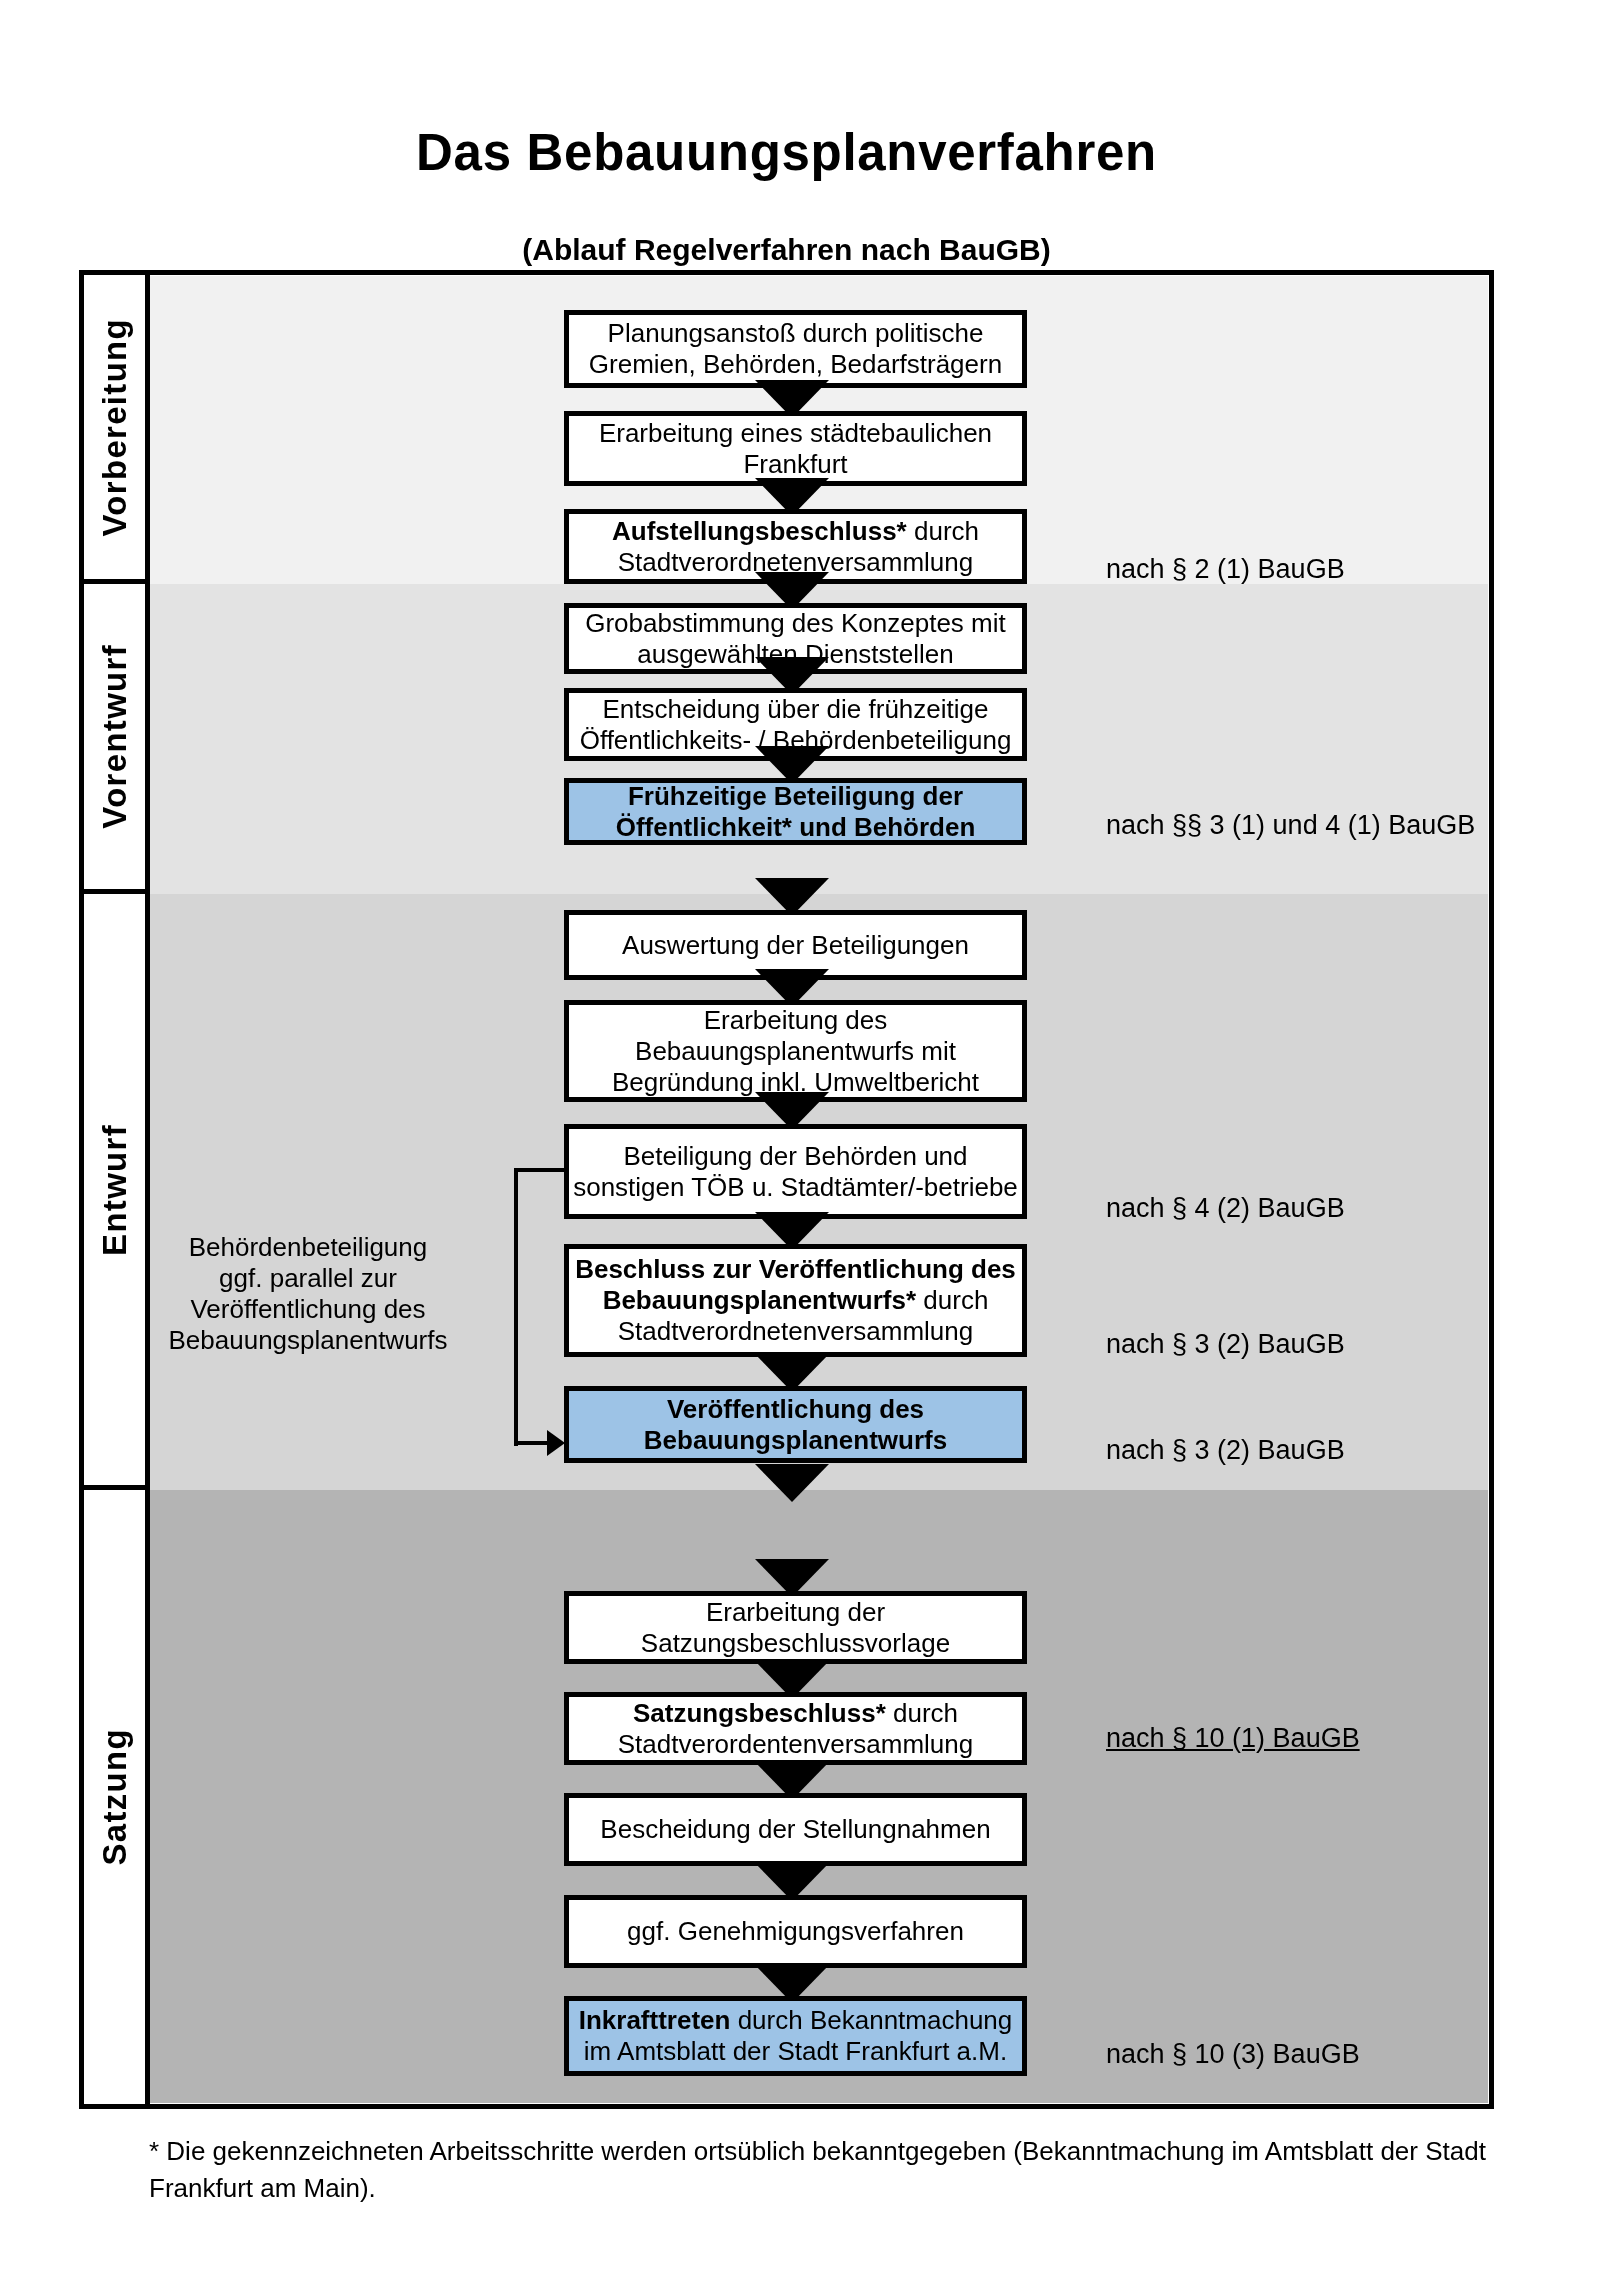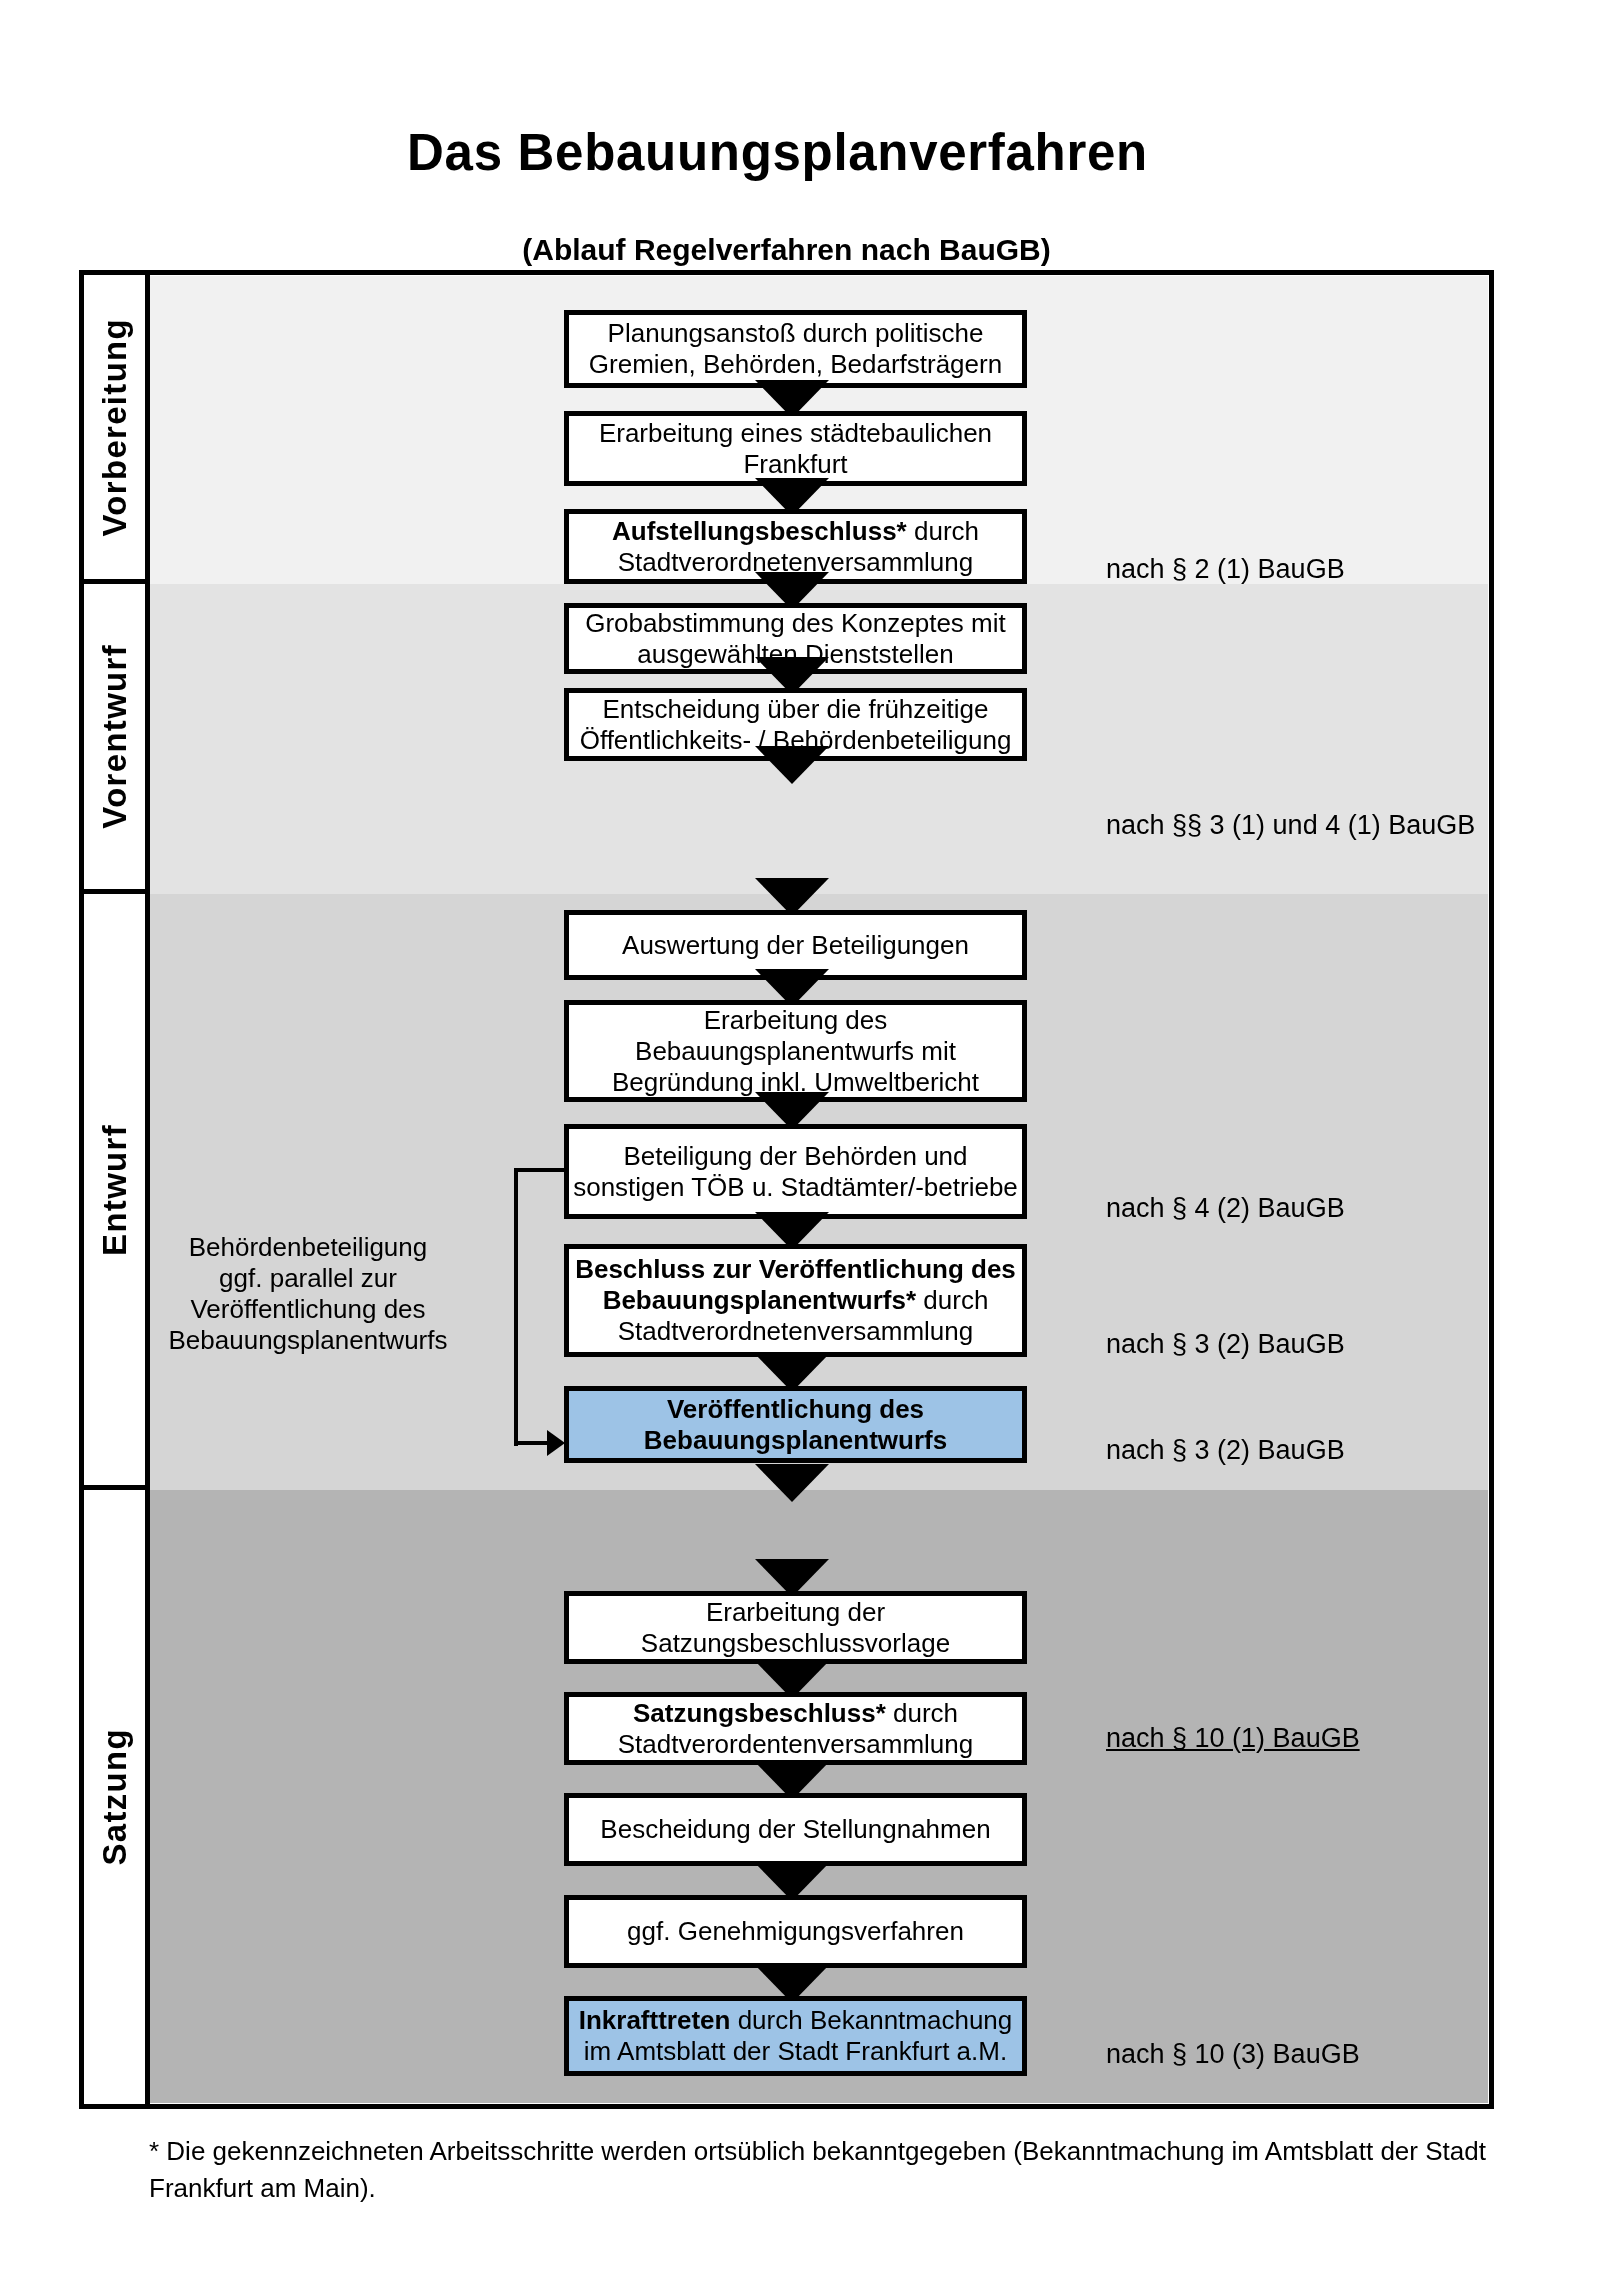--- a/index.html
+++ b/index.html
@@ -2,21 +2,21 @@
 <html style="font-size:10.5px"><head>
 <meta charset="utf-8">
 <style>
   html,body { margin:0; padding:0; background:#fff; }
   #page {
     position:relative; width:1623px; height:2295px;
     background:#ffffff; overflow:hidden;
     font-family:"Liberation Sans", sans-serif; color:#000;
   }
   .title {
-    position:absolute; left:70px; width:1415px; top:123px;
+    position:absolute; left:79px; width:1415px; top:123px;
     text-align:center; font-size:51px; font-weight:bold; letter-spacing:0.7px;
   }
   .subtitle {
     position:absolute; left:79px; width:1415px; top:233px;
     text-align:center; font-size:30px; font-weight:bold;
   }
   
   .sec { position:absolute; left:149px; width:1339px; }
   #sec-vorbereitung { top:276px;  height:308px; background:#f1f1f1; }
   #sec-vorentwurf   { top:584px;  height:310px; background:#e3e3e3; }
@@ -131,20 +131,24 @@
     <div class="line"><b></b><span>ausgewählten Dienststellen</span></div>
   </div>
   <div class="arrow" style="top:657px;"></div>
 
   <div class="fbox" style="top:688px;height:73px;">
     <div class="line"><b></b><span>Entscheidung über die frühzeitige</span></div>
     <div class="line"><b></b><span>Öffentlichkeits- / Behördenbeteiligung</span></div>
   </div>
   <div class="arrow" style="top:746px;"></div>
 
+  <div class="fbox hl" style="top:778px;height:67px;">
+    <div class="line"><b>Frühzeitige Beteiligung der</b><span></span></div>
+    <div class="line"><b>Öffentlichkeit* und Behörden</b><span></span></div>
+  </div>
   <div class="arrow" style="top:878px;"></div>
 
   <div class="fbox" style="top:910px;height:70px;">
     <div class="line"><b></b><span>Auswertung der Beteiligungen</span></div>
   </div>
   <div class="arrow" style="top:969px;"></div>
 
   <div class="fbox" style="top:1000px;height:102px;">
     <div class="line"><b></b><span>Erarbeitung des</span></div>
     <div class="line"><b></b><span>Bebauungsplanentwurfs mit</span></div>

